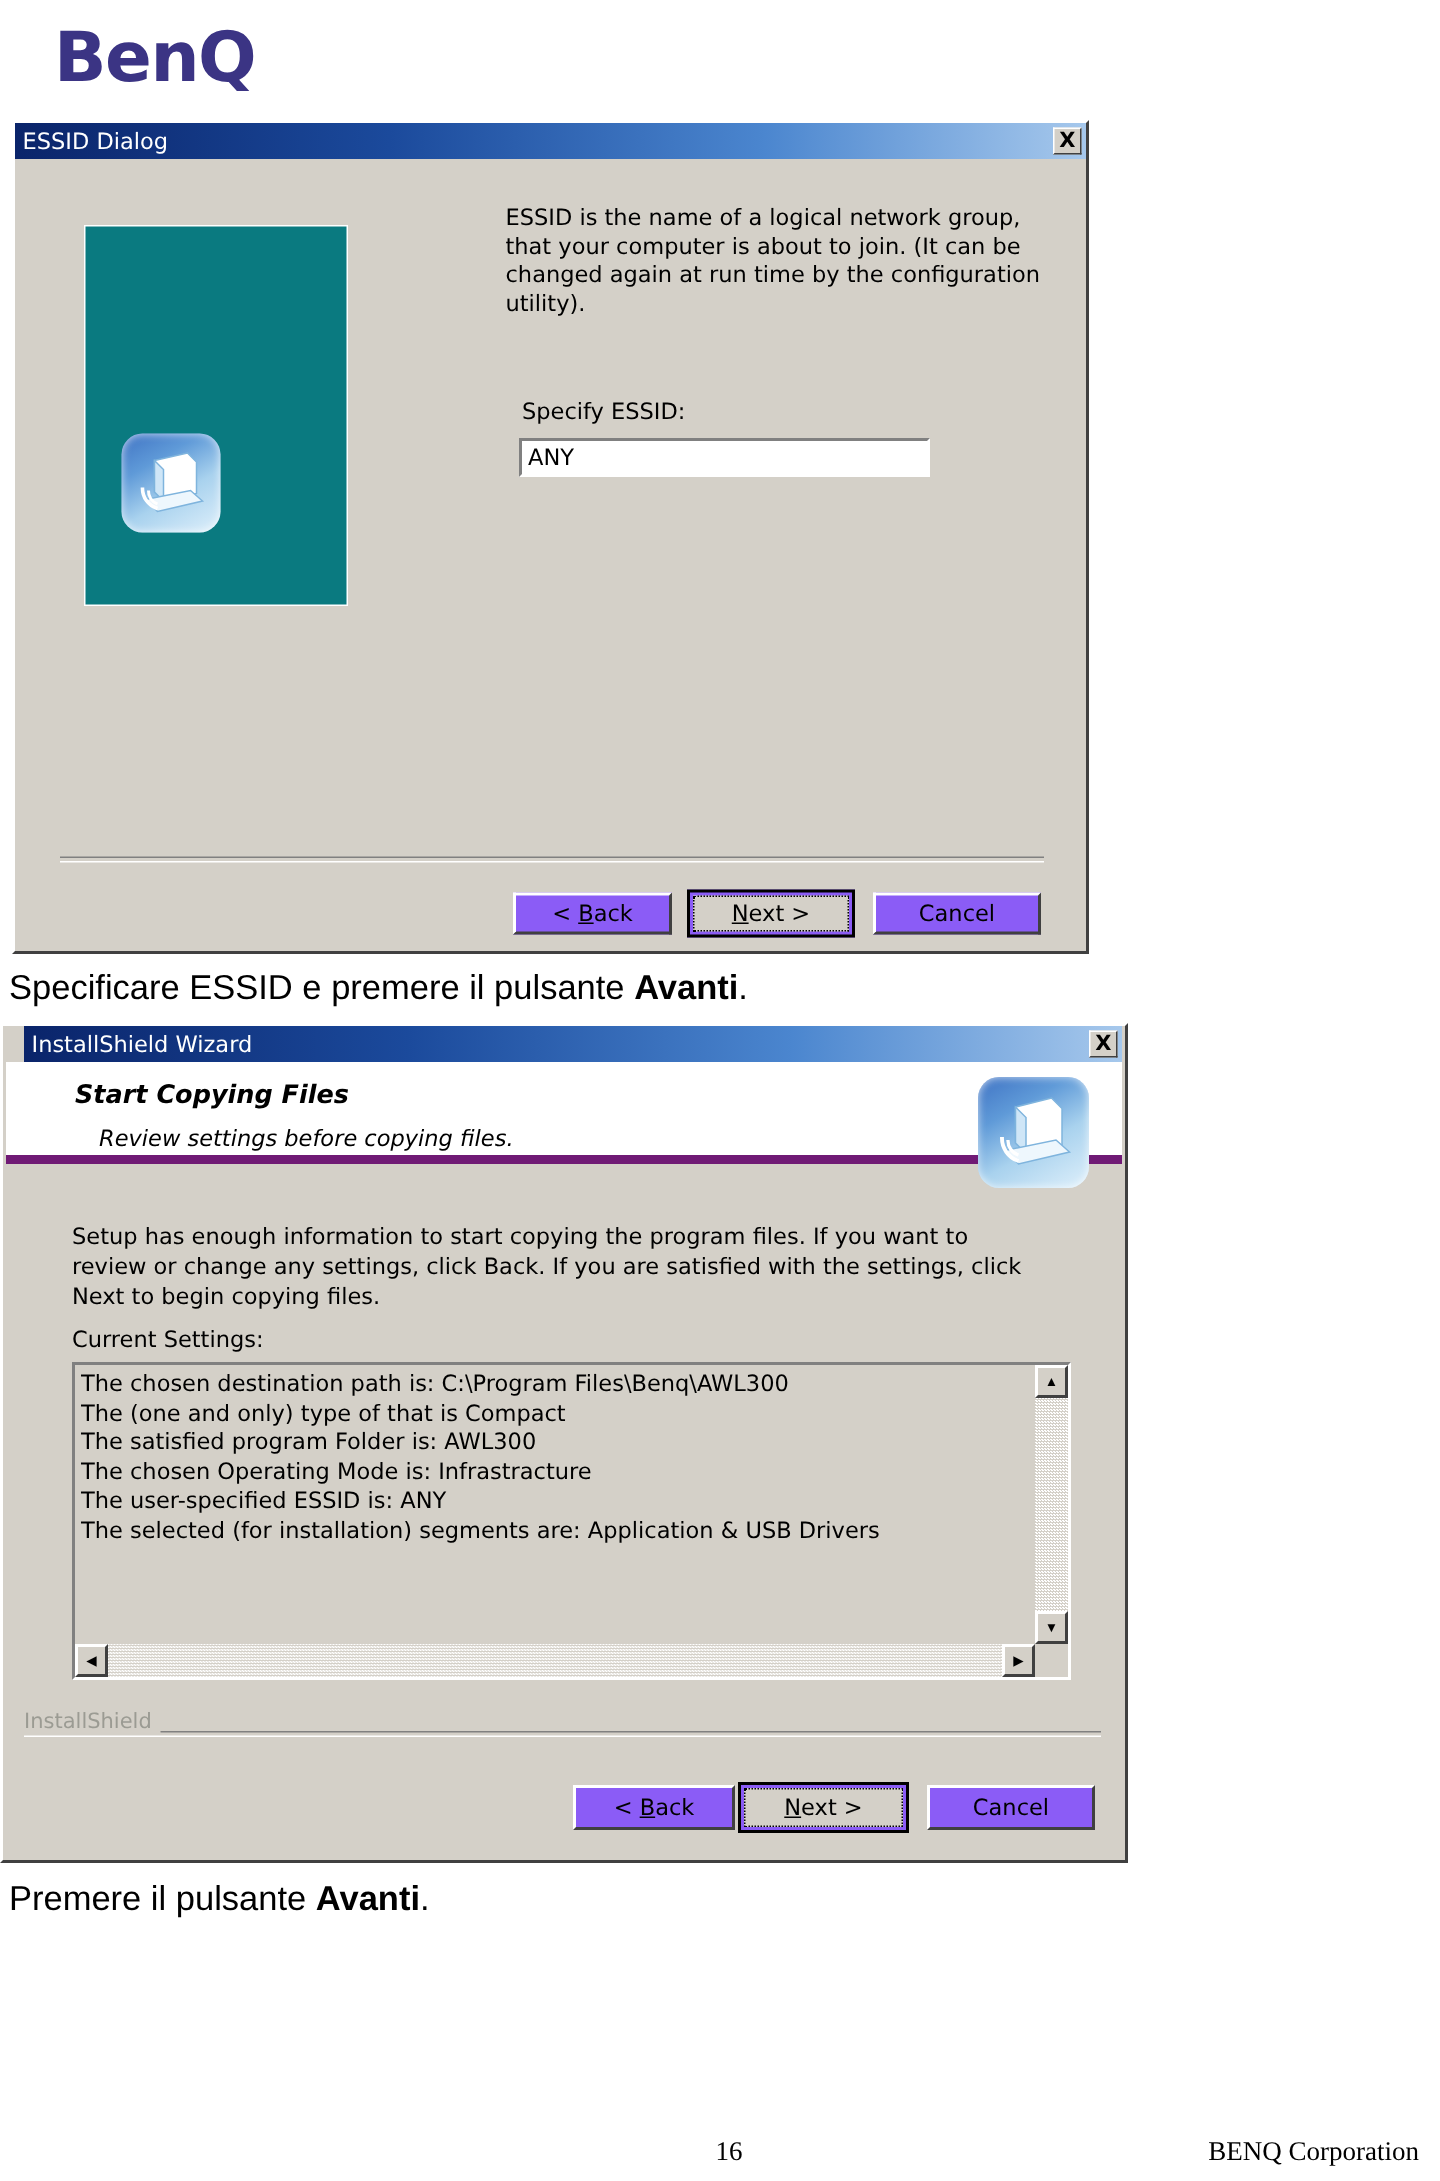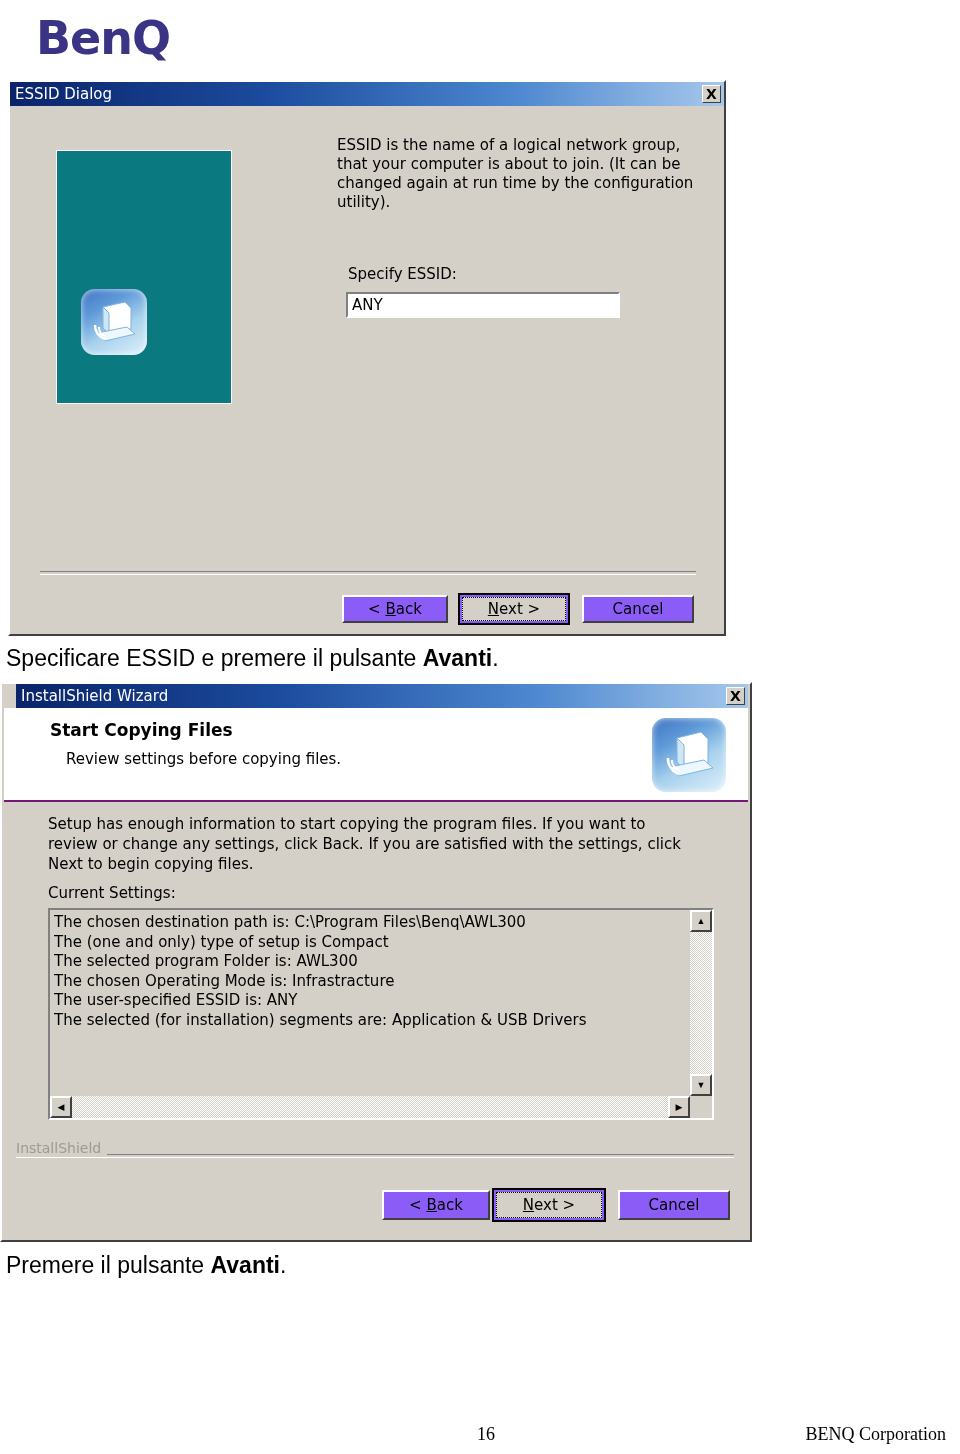--- a/index.html
+++ b/index.html
@@ -135,24 +135,25 @@
   }
   .caption b{font-weight:bold;}
   #caption-1{left:6px;top:645px;}
   #caption-2{left:6px;top:1252px;}
 
   
   #dialog-installshield{left:0px;top:682px;width:752px;height:560px;}
   #is-body{position:absolute;left:2px;top:0px;right:2px;bottom:2px;}
   #is-titlebar{position:absolute;left:0;top:0;right:0;margin-left:12px;}
   #is-header{
-    position:absolute;left:0;top:24px;right:0;height:94px;
+    position:absolute;left:0;top:24px;right:0;height:68px;
     background:#ffffff;
-    border-bottom:2px solid #701a75;
-    box-sizing:border-box;
+    border-bottom:6px solid #701a75;
+    box-sizing:border-box;
+    font-style:italic;
   }
   #is-header-title{
     position:absolute;left:46px;top:12px;
     font-family:"DejaVu Sans", sans-serif;
     font-size:17px;font-weight:bold;color:#000;
   }
   #is-header-sub{
     position:absolute;left:62px;top:42px;
     font-family:"DejaVu Sans", sans-serif;
     font-size:15px;color:#000;
@@ -316,22 +317,22 @@
 
     <div id="is-content">
 
       <div id="is-paragraph">Setup has enough information to start copying the program files.  If you want to review or change any settings, click Back.  If you are satisfied with the settings, click Next to begin copying files.</div>
 
       <div id="is-current-settings-label">Current Settings:</div>
 
       <div id="is-listbox">
         <div id="is-listbox-items">
           <div>The chosen destination path is: C:\Program Files\Benq\AWL300</div>
-          <div>The (one and only) type of setup is Compact</div>
-          <div>The selected program Folder is: AWL300</div>
+          <div>The (one and only) type of that is Compact</div>
+          <div>The satisfied program Folder is: AWL300</div>
           <div>The chosen Operating Mode is: Infrastracture</div>
           <div>The user-specified ESSID is:  ANY</div>
           <div>The selected (for installation) segments are: Application &amp; USB Drivers</div>
         </div>
 
         <div class="sb-v">
           <div class="sb-btn" style="top:0;right:0;">▲</div>
           <div class="sb-btn" style="bottom:0;right:0;">▼</div>
         </div>
 

